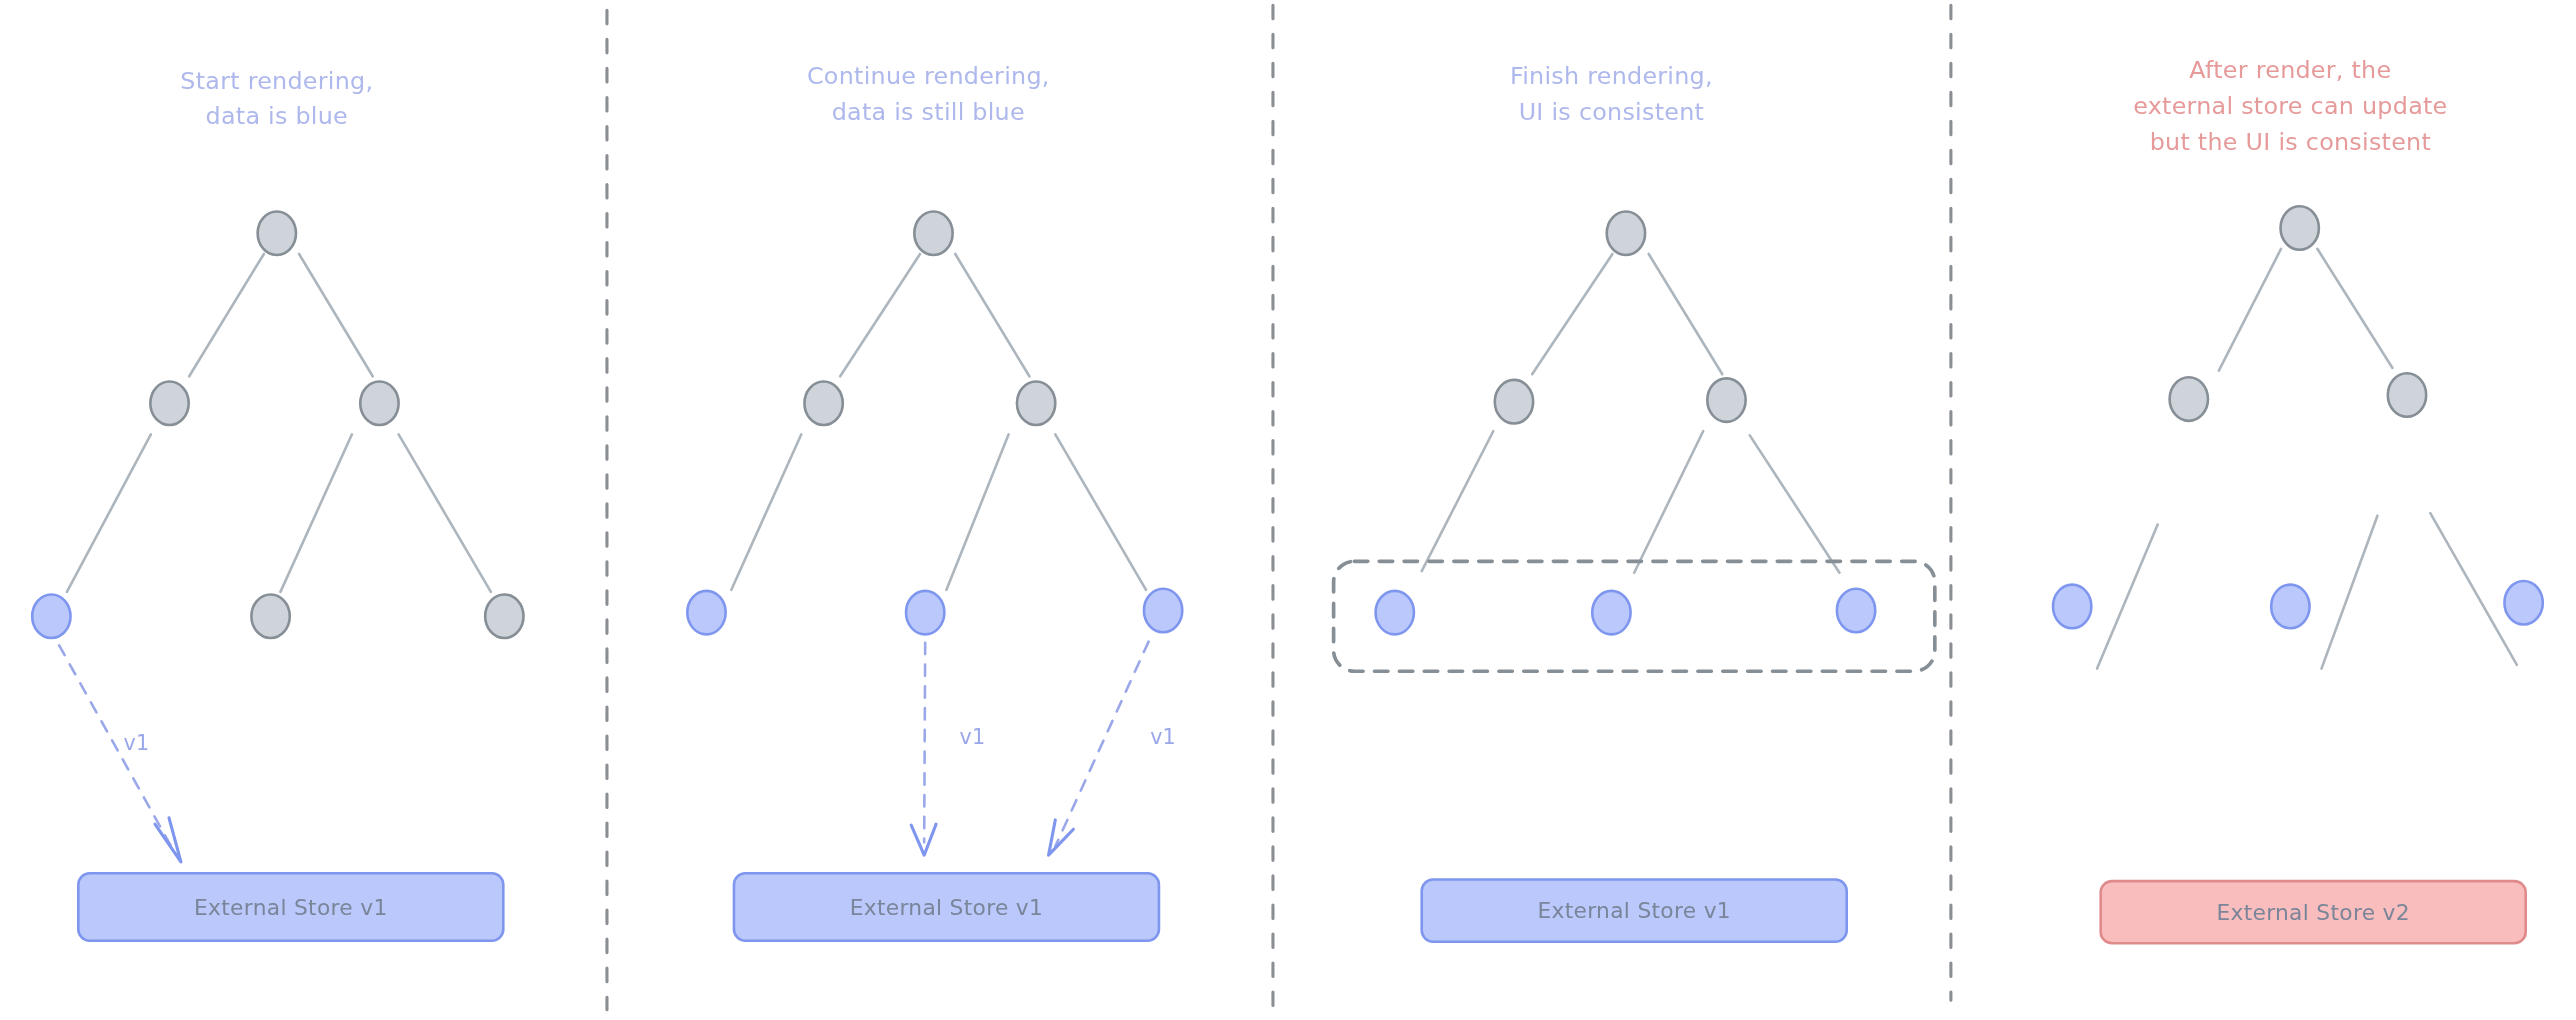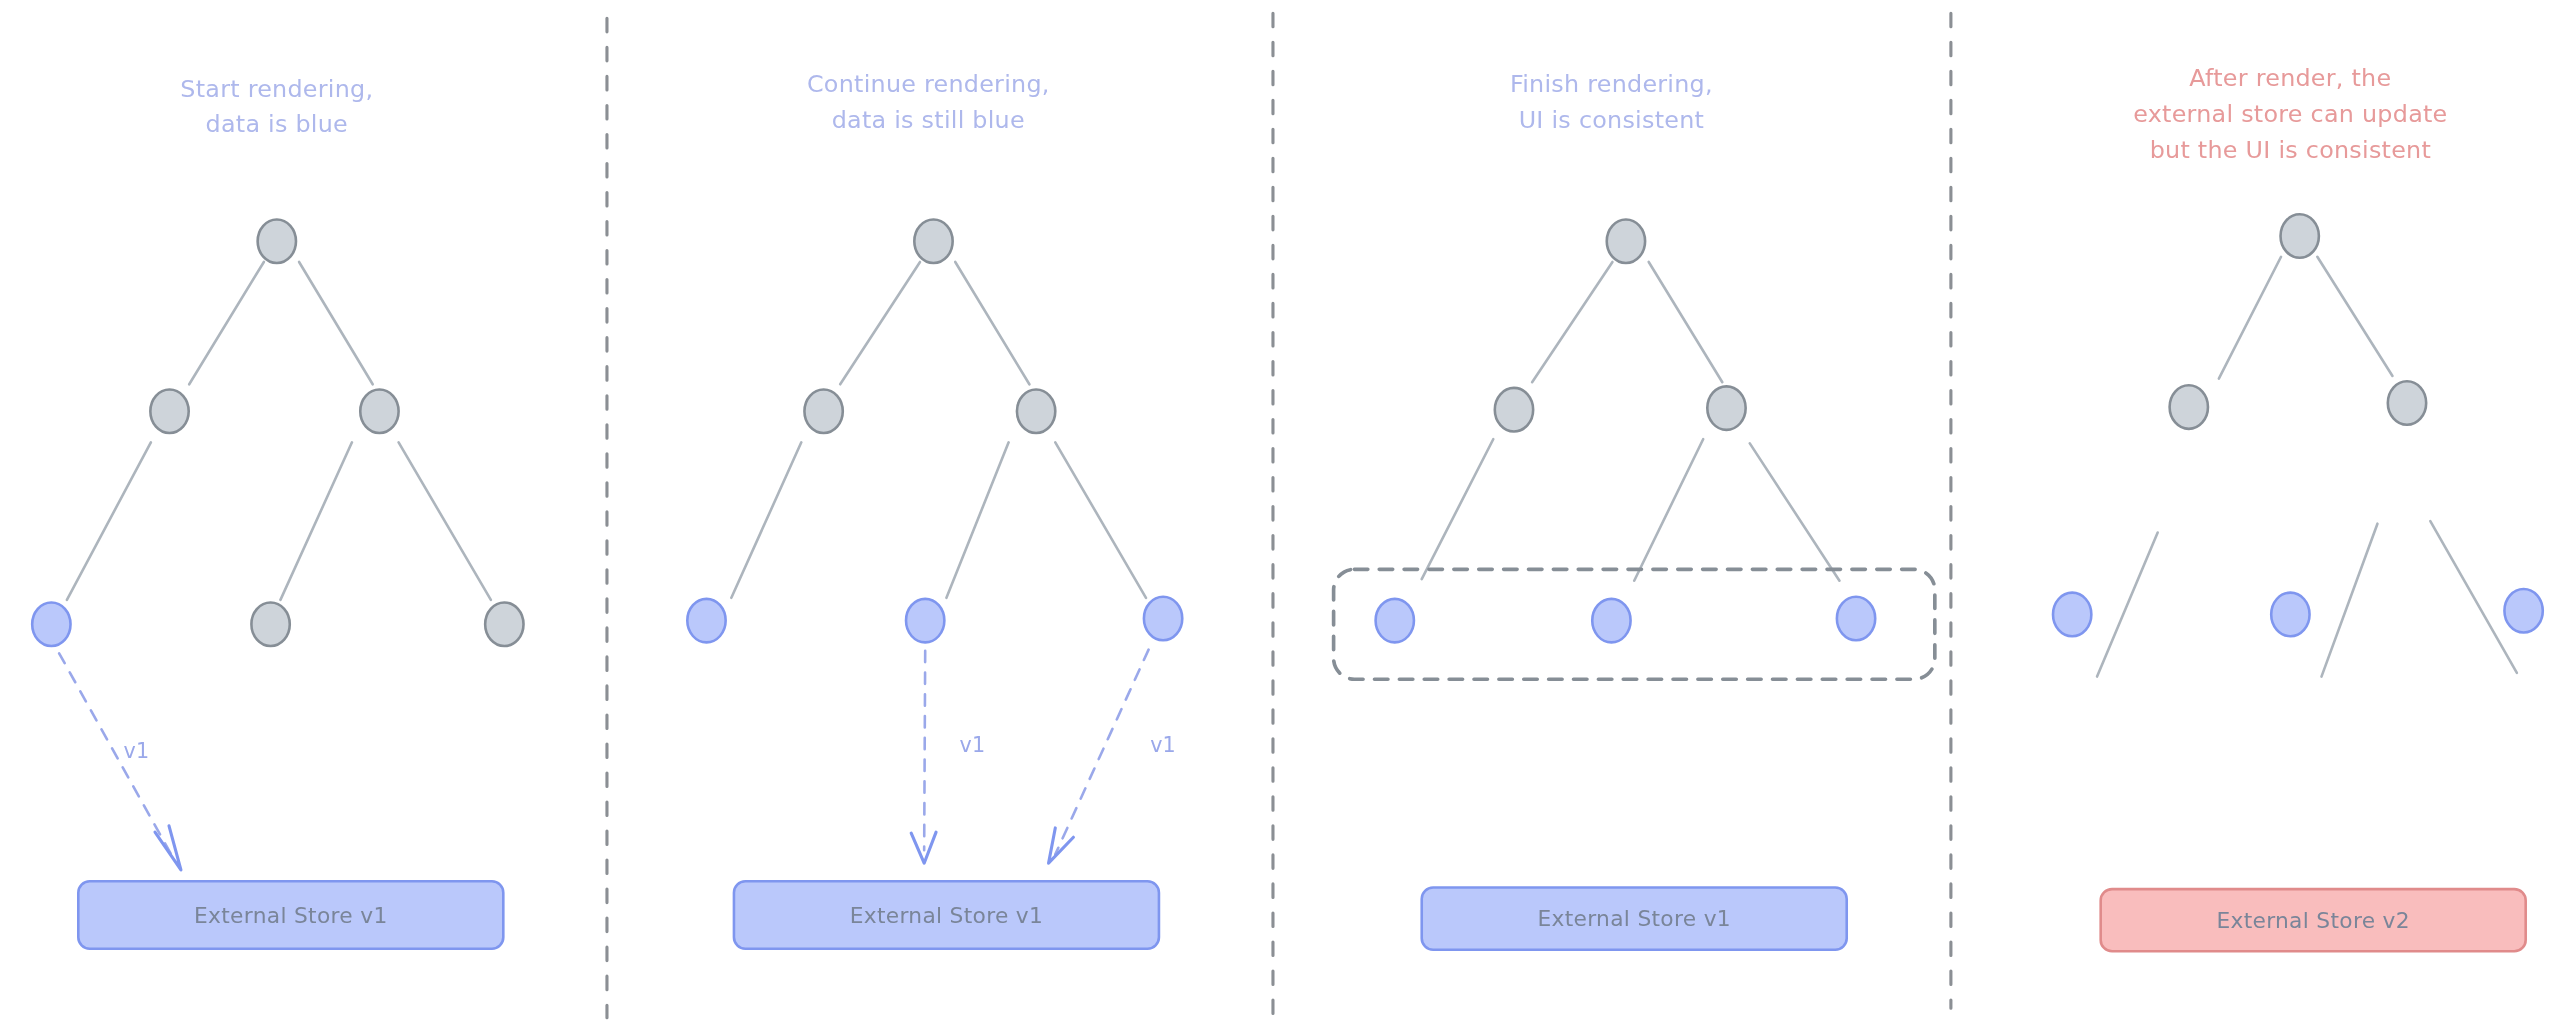--- a/index.html
+++ b/index.html
@@ -11,21 +11,21 @@
   body {
     width: 2576px;
     height: 1020px;
     font-family: "DejaVu Sans", sans-serif;
     overflow: hidden;
     position: relative;
   }
   #stage {
     position: absolute;
     left: 0;
-    top: 8px;
+    top: 0;
     width: 2576px;
     height: 726px;
     background: #ffffff;
   }
   svg#canvas {
     position: absolute;
     left: 0;
     top: 0;
     width: 2576px;
     height: 1020px;

